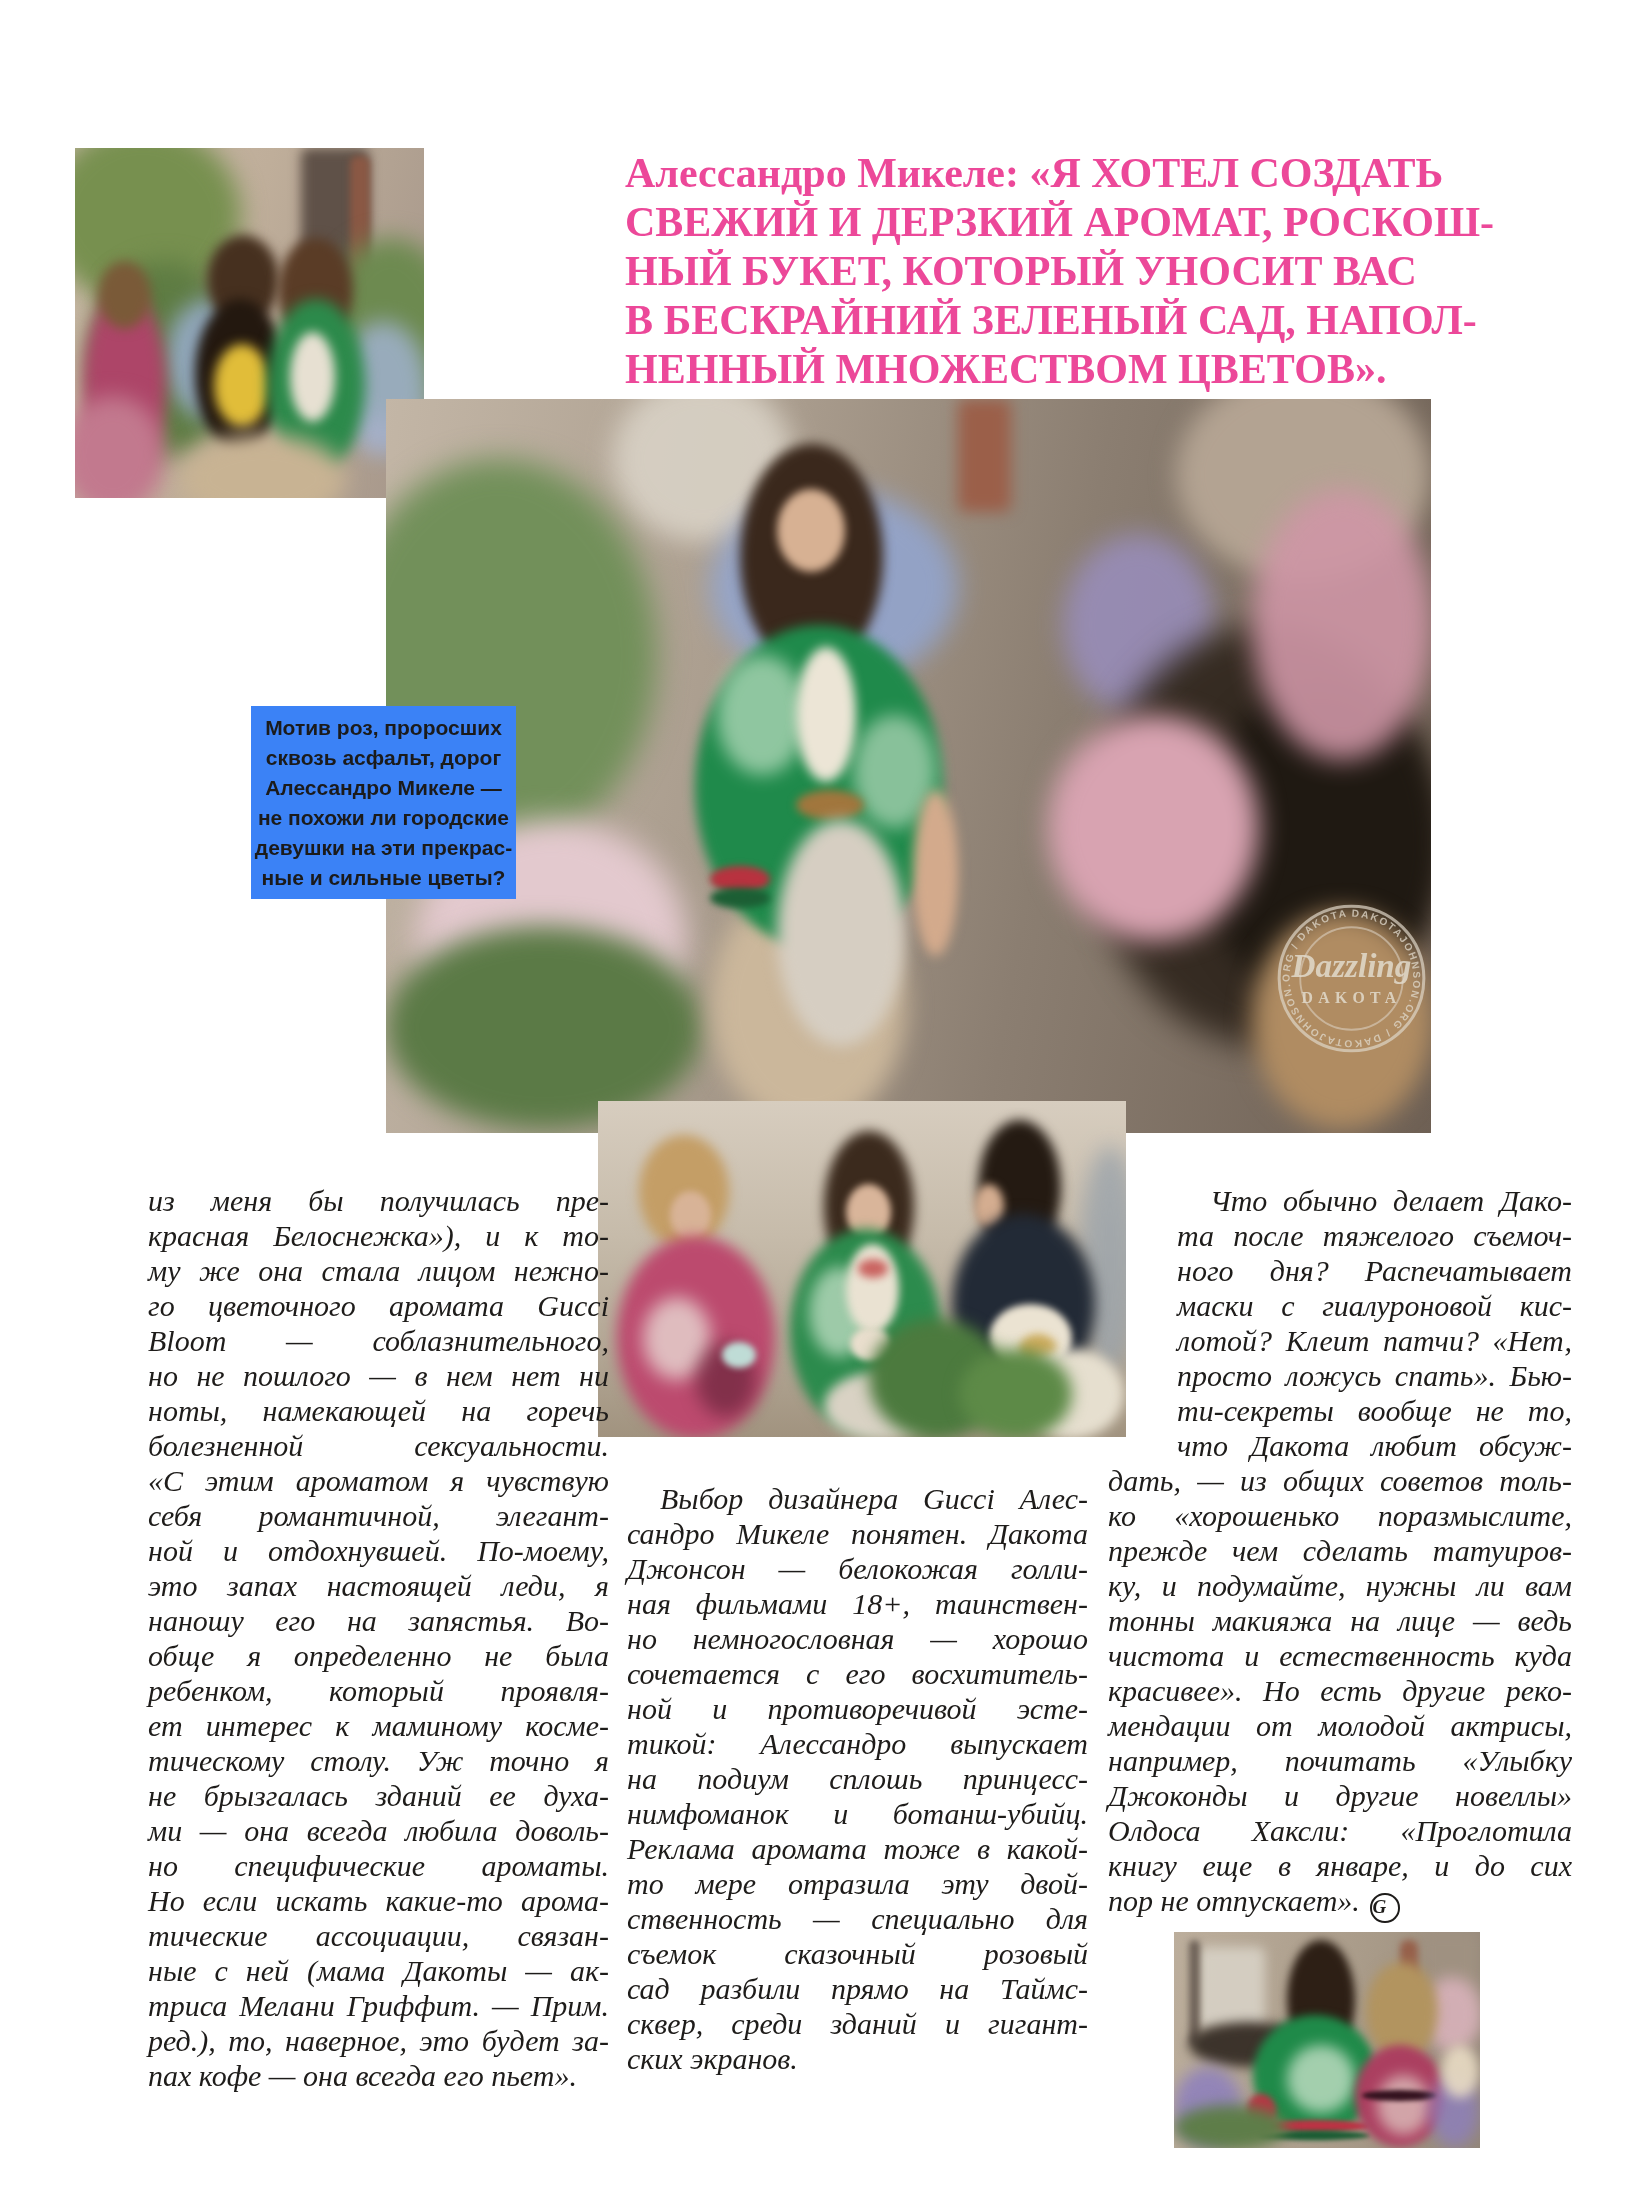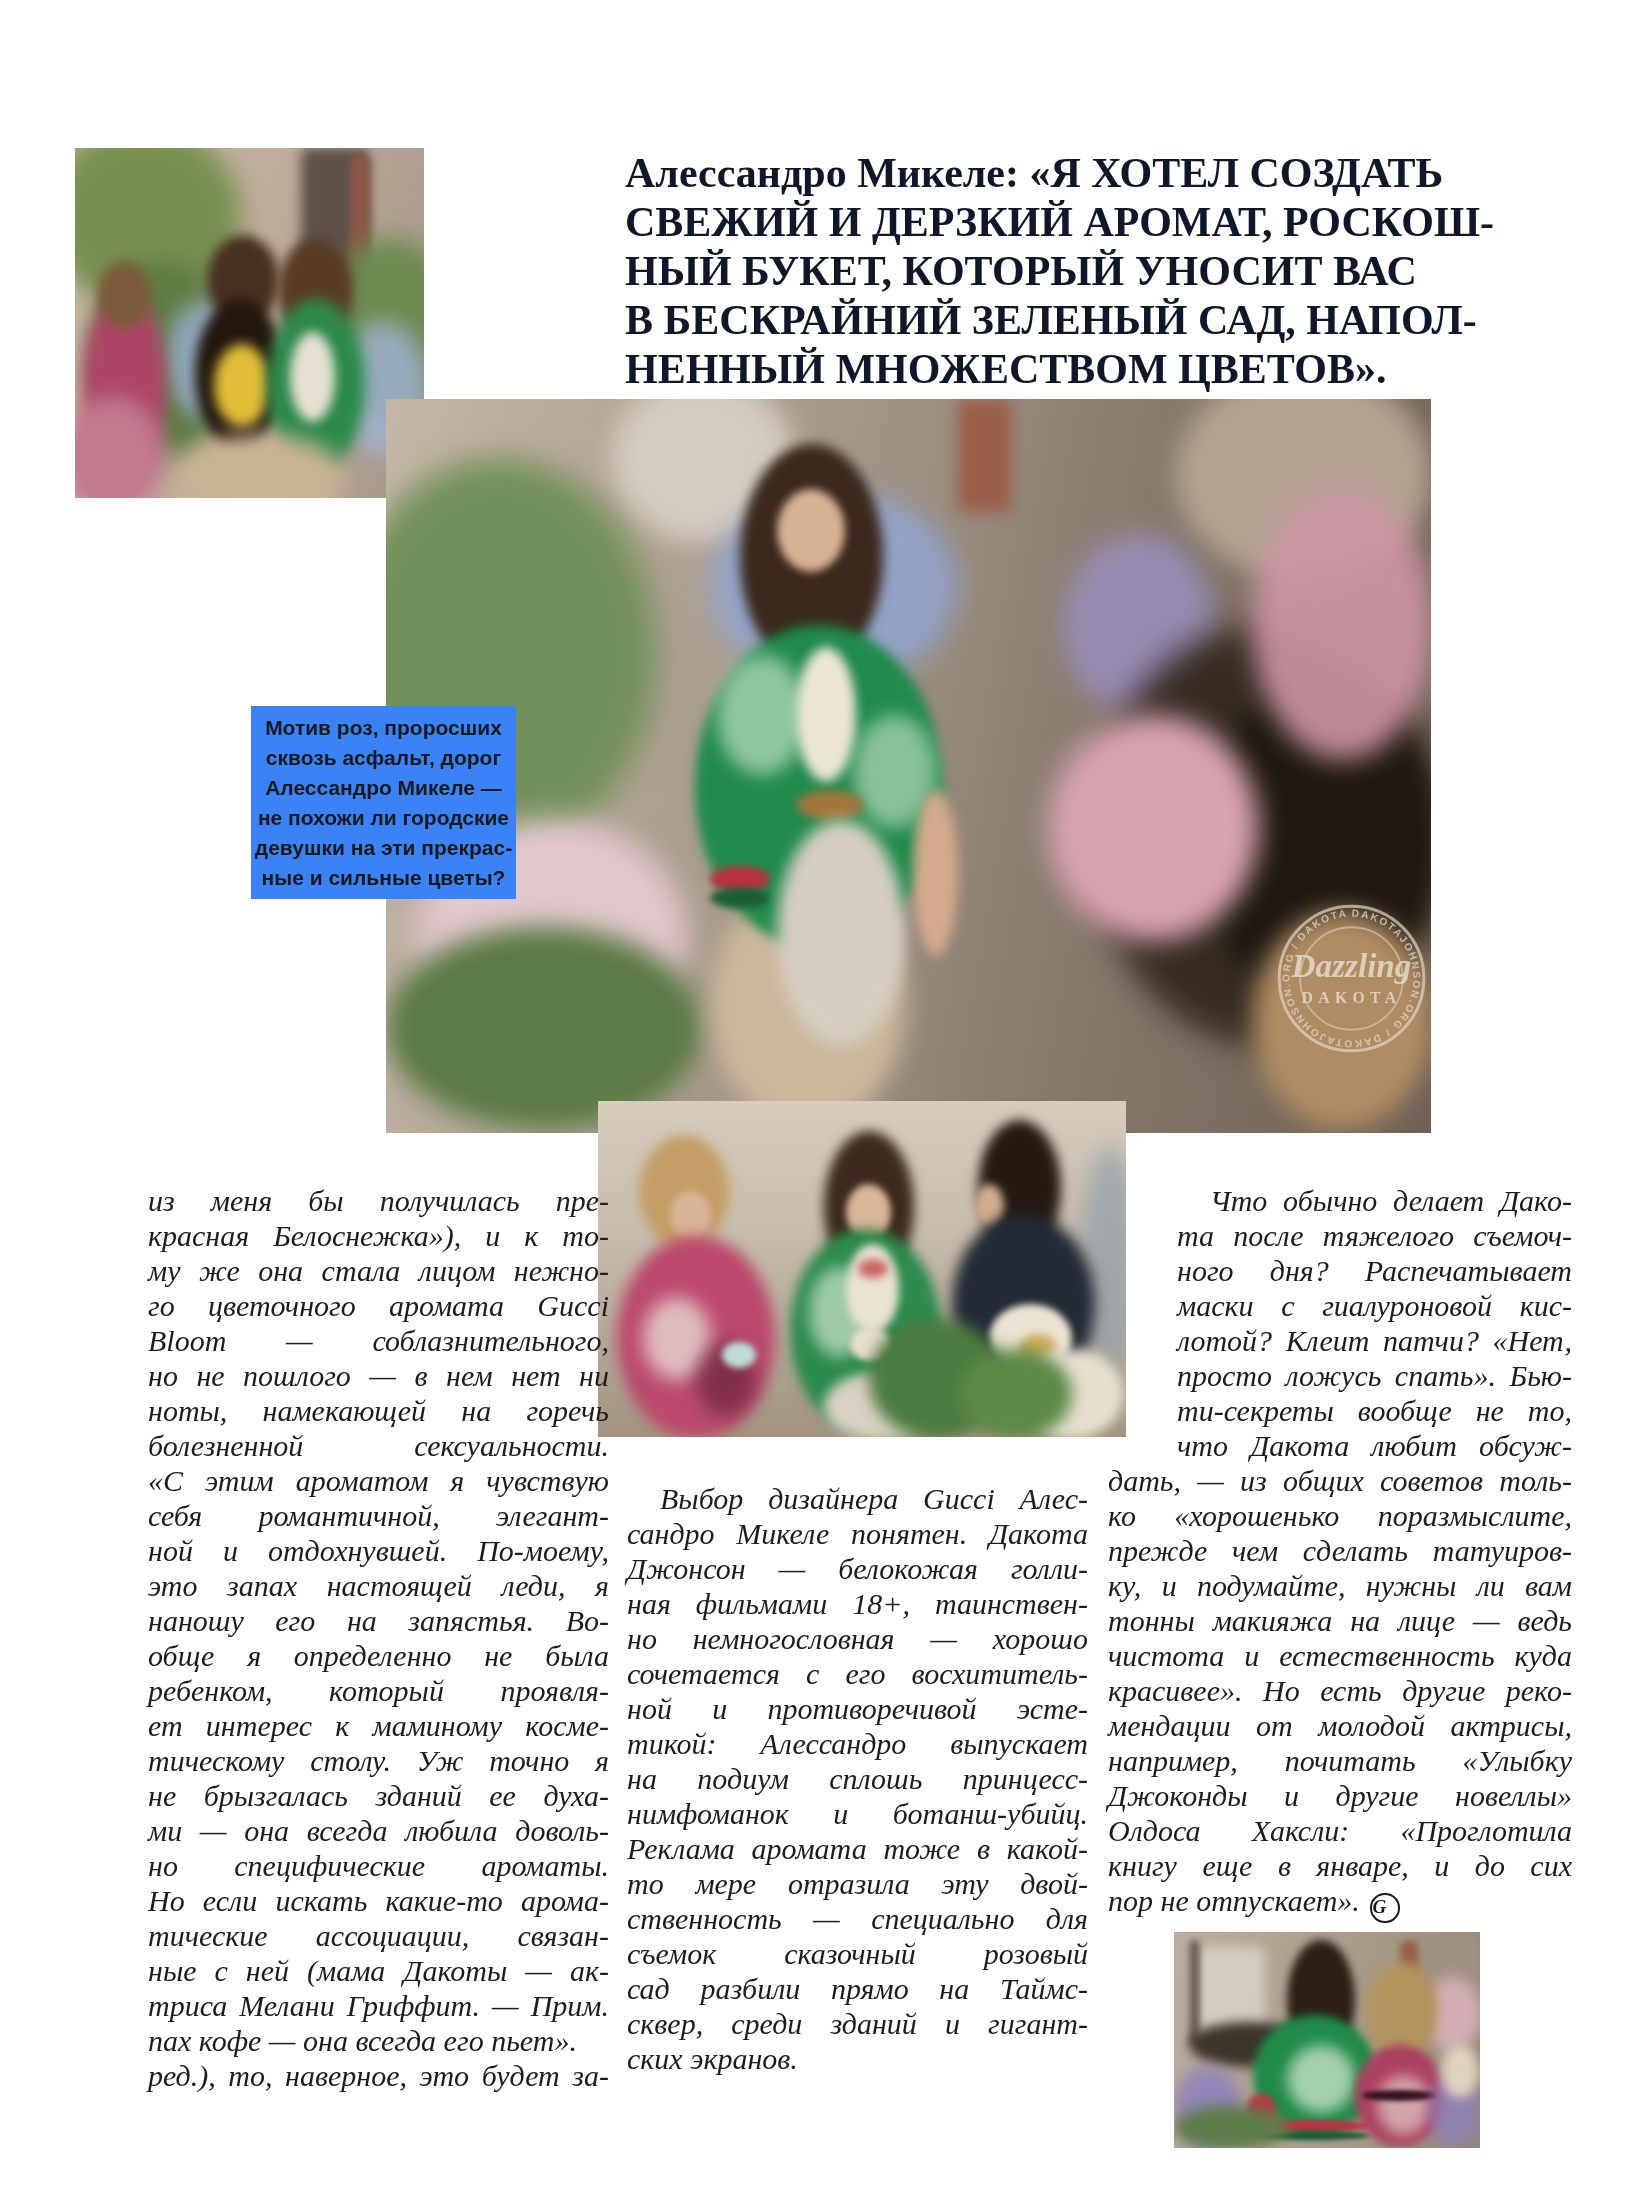--- a/index.html
+++ b/index.html
@@ -3,21 +3,21 @@
 <meta charset="utf-8">
 <style>
   html,body{margin:0;padding:0;background:#e8e8e8;}
   #page{position:relative;width:1653px;height:2205px;background:#ffffff;overflow:hidden;
         font-family:"Liberation Serif",serif;color:#1e1c1a;}
   .photo{position:absolute;overflow:hidden;}
   .b{position:absolute;border-radius:50%;}
   .rect{border-radius:7.5px;}
   
   #headline{position:absolute;left:625px;top:149px;width:896px;
-    font-weight:bold;font-size:42px;line-height:49px;color:#0f172a;
+    font-weight:bold;font-size:42px;line-height:49px;color:#ec4899;
     white-space:pre-line;letter-spacing:0px;}
   
   #caption-box{position:absolute;left:251px;top:706px;width:265px;height:193px;
     background:#3b82f6;display:flex;align-items:center;justify-content:center;}
   #caption-text{font-family:"Liberation Sans",sans-serif;font-weight:bold;
     font-size:21px;line-height:30px;color:#1b1b1b;text-align:center;white-space:pre-line;}
   
   .col{position:absolute;font-size:30px;line-height:35px;font-style:italic;}
   #col1{left:148px;top:1183px;width:461px;}
   #col2{left:627px;top:1481px;width:461px;}
@@ -157,22 +157,22 @@
       <div class="bl">ребенком, который проявля-</div>
       <div class="bl">ет интерес к маминому косме-</div>
       <div class="bl">тическому столу. Уж точно я</div>
       <div class="bl">не брызгалась зданий ее духа-</div>
       <div class="bl">ми — она всегда любила доволь-</div>
       <div class="bl">но специфические ароматы.</div>
       <div class="bl">Но если искать какие-то арома-</div>
       <div class="bl">тические ассоциации, связан-</div>
       <div class="bl">ные с ней (мама Дакоты — ак-</div>
       <div class="bl">триса Мелани Гриффит. — Прим.</div>
+      <div class="bl">ред.), то, наверное, это будет за-</div>
       <div class="bl last">пах кофе — она всегда его пьет».</div>
-      <div class="bl">ред.), то, наверное, это будет за-</div>
     </div>
   <div id="col2" class="col">
       <div class="bl pind">Выбор дизайнера Gucci Алес-</div>
       <div class="bl">сандро Микеле понятен. Дакота</div>
       <div class="bl">Джонсон — белокожая голли-</div>
       <div class="bl">ная фильмами 18+, таинствен-</div>
       <div class="bl">но немногословная — хорошо</div>
       <div class="bl">сочетается с его восхититель-</div>
       <div class="bl">ной и противоречивой эсте-</div>
       <div class="bl">тикой: Алессандро выпускает</div>

